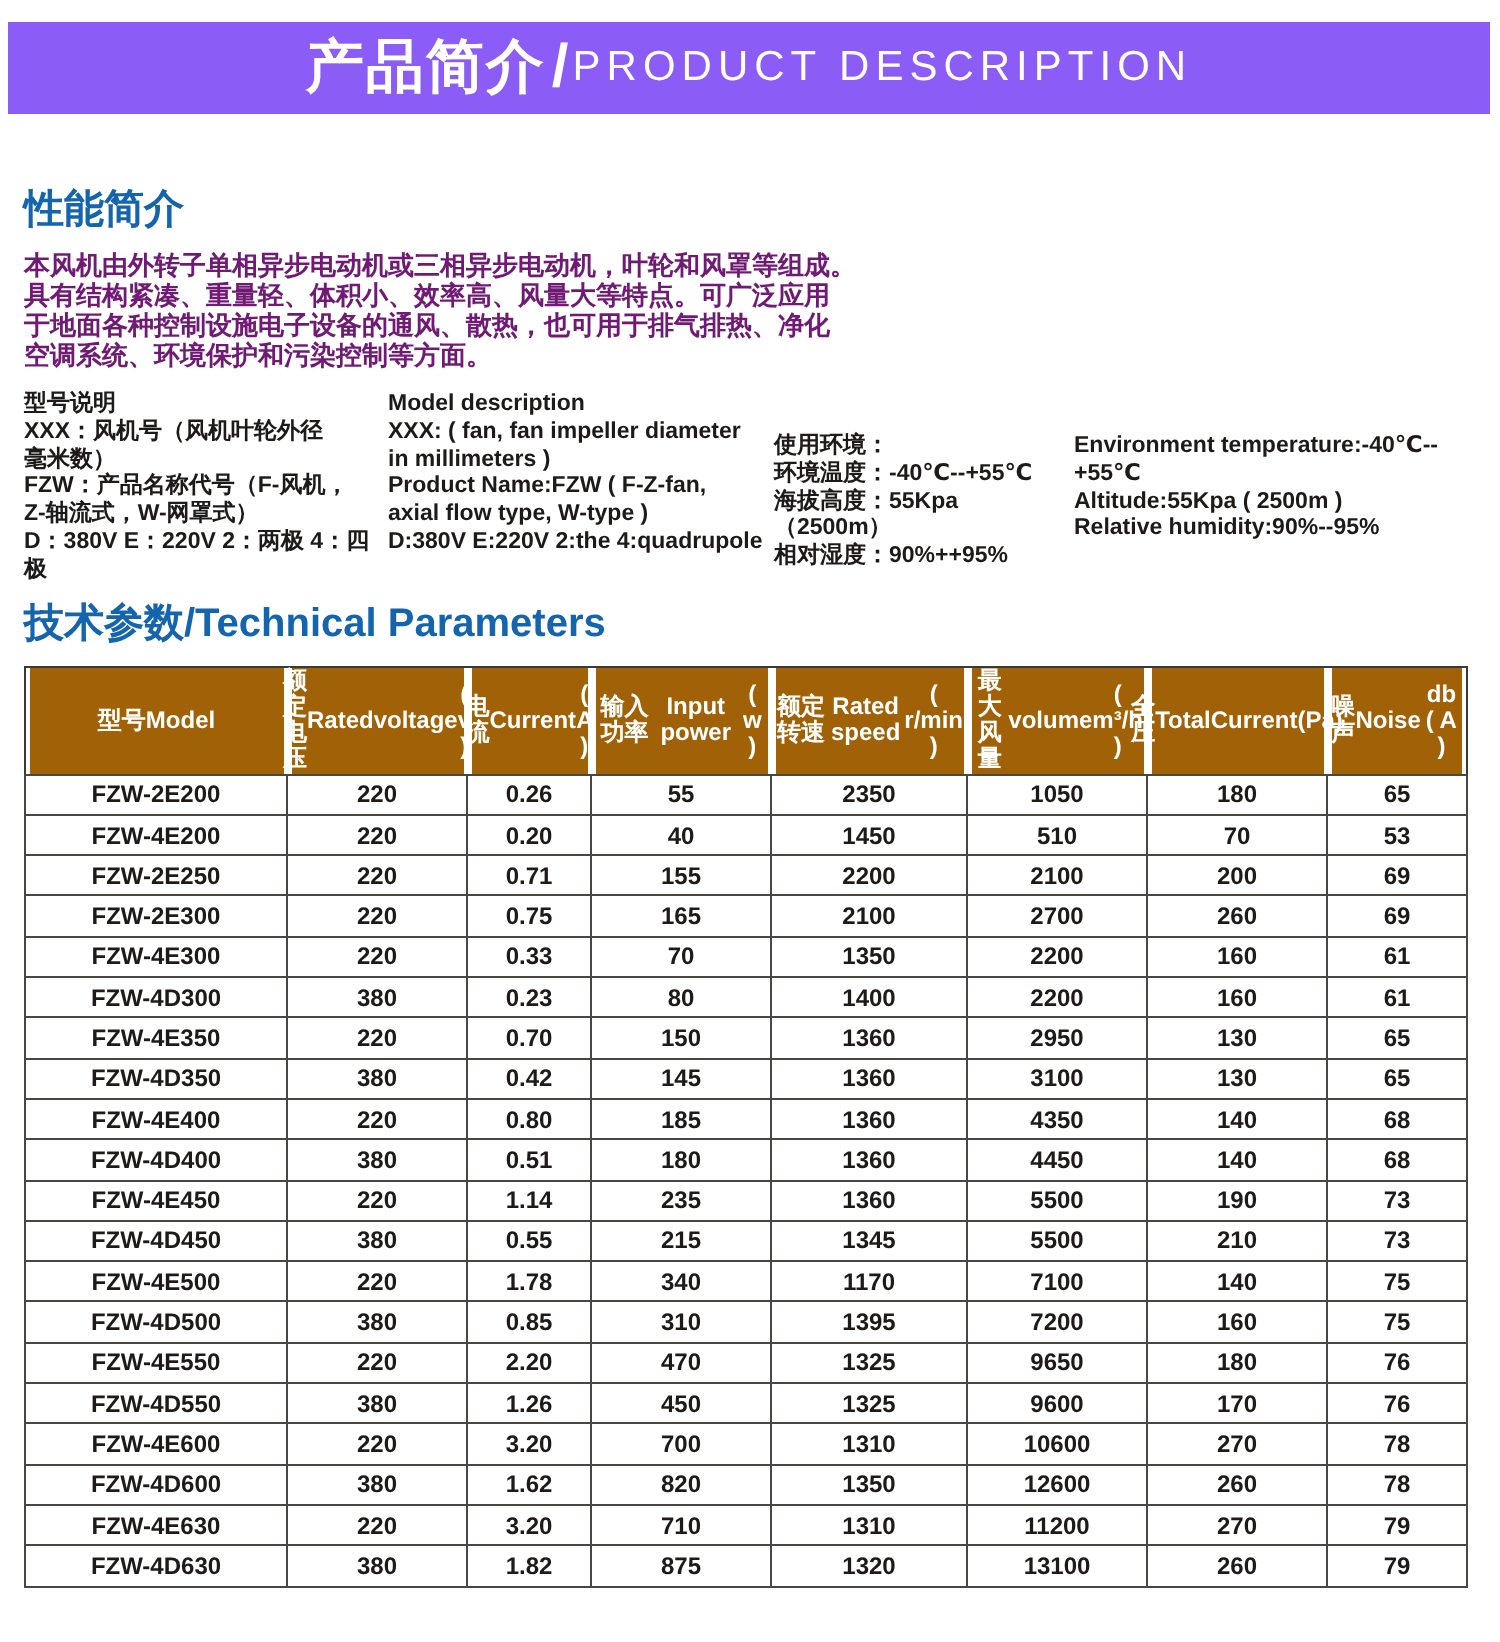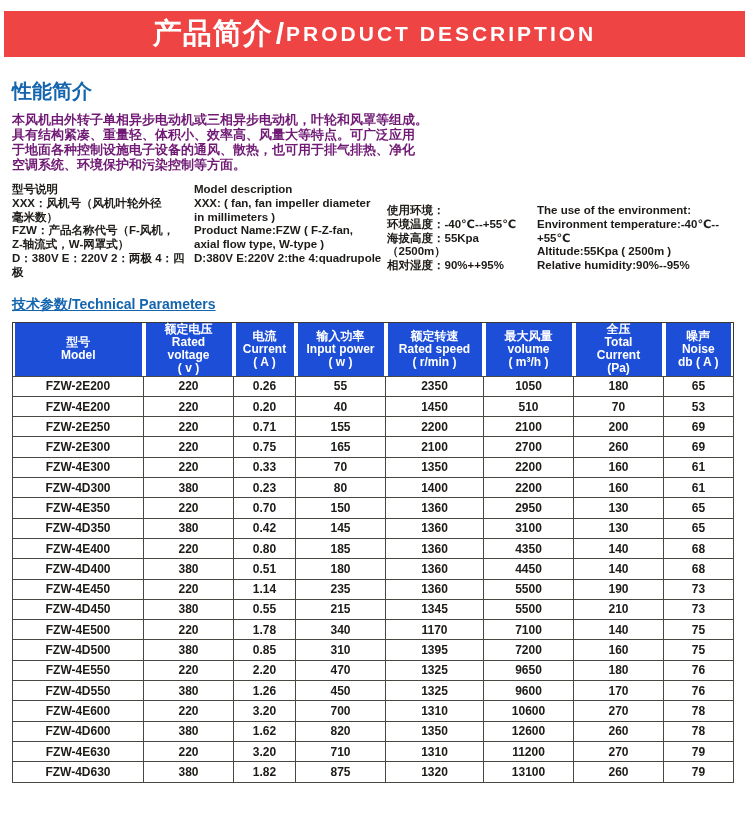--- a/index.html
+++ b/index.html
@@ -3,44 +3,44 @@
 <meta charset="utf-8">
 <style>
   html,body{margin:0;padding:0;}
   body{
     width:750px;height:821px;background:#ffffff;overflow:hidden;
     font-family:"Liberation Sans","DejaVu Sans",sans-serif;
     -webkit-font-smoothing:antialiased;
   }
   
   .banner{
-    margin:11px 5px 0 4px;height:46px;background:#ef4444;
+    margin:11px 5px 0 4px;height:46px;background:#8b5cf6;
     display:flex;align-items:center;justify-content:center;color:#fff;
   }
   .banner .zh{font-size:29px;font-weight:bold;letter-spacing:1px;}
   .banner .slash{font-size:30px;font-weight:bold;margin:0 2px 0 3px;}
-  .banner .en{font-size:21px;font-weight:700;letter-spacing:3px;}
+  .banner .en{font-size:21px;font-weight:400;letter-spacing:3px;}
   
   .content{padding:0 12px;}
   .sec-heading{color:#1565ae;font-weight:bold;}
-  .perf-heading{font-size:20px;margin-top:21px;}
+  .perf-heading{font-size:20px;margin-top:34px;}
   .perf-text{margin-top:7px;color:#701a75;font-size:13px;font-weight:bold;line-height:15px;}
   .model-section{display:flex;margin-top:11px;color:#1d1a17;font-size:11.5px;font-weight:bold;line-height:13.8px;}
   .mcol1{width:182px;}
   .mcol2{width:193px;}
   .mcol3{width:150px;padding-top:21px;}
   .mcol4{flex:1;padding-top:21px;}
-  .tech-heading{font-size:14px;margin-top:16px;text-decoration:underline;}
+  .tech-heading{font-size:20px;margin-top:5px;}
   
   .tbl-wrap{margin-top:8px;}
   table{border-collapse:collapse;table-layout:fixed;width:721px;border:1px solid #3c3834;}
   thead th{padding:0;background:#ffffff;border:0;}
   thead .hcell{
-    background:#1d4ed8;color:#ffffff;height:53px;margin:0 2px;
-    display:flex;flex-direction:column;align-items:center;justify-content:center;
+    background:#a16207;color:#ffffff;height:53px;margin:0 2px;
+    display:flex;flex-direction:row;align-items:center;justify-content:center;
     font-size:12px;font-weight:bold;line-height:13px;
   }
   tbody td{
     border:1px solid #4a4642;height:19.3px;padding:0;
     text-align:center;vertical-align:middle;
     font-size:12px;font-weight:bold;color:#1d1a17;
   }
 </style>
 </head>
 <body>
@@ -78,21 +78,20 @@
         <div>axial flow type, W-type )</div>
         <div>D:380V E:220V 2:the 4:quadrupole</div>
       </div>
     <div class="mcol3">
         <div>使用环境：</div>
         <div>环境温度：-40℃--+55℃</div>
         <div>海拔高度：55Kpa（2500m）</div>
         <div>相对湿度：90%++95%</div>
       </div>
     <div class="mcol4">
-        <div>The use of the environment:</div>
         <div>Environment temperature:-40℃--+55℃</div>
         <div>Altitude:55Kpa ( 2500m )</div>
         <div>Relative humidity:90%--95%</div>
       </div>
   </div>
 
   <div class="sec-heading tech-heading">技术参数/Technical Parameters</div>
 
   <div class="tbl-wrap">
     <table>

